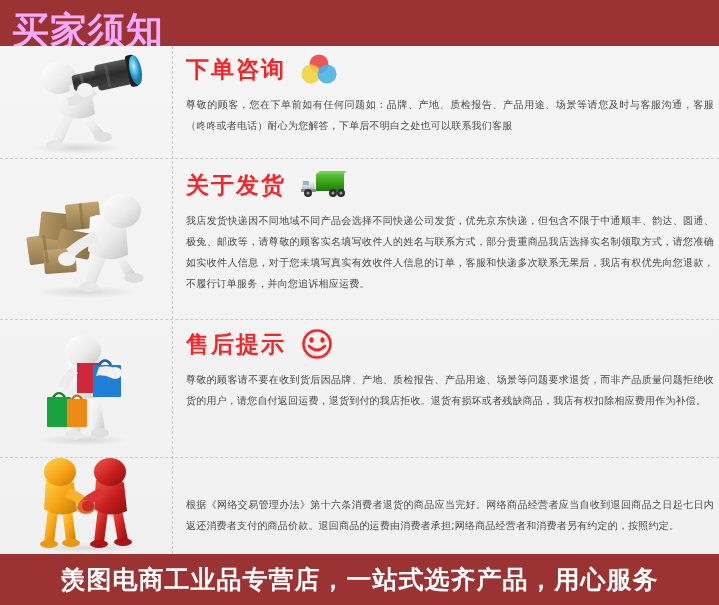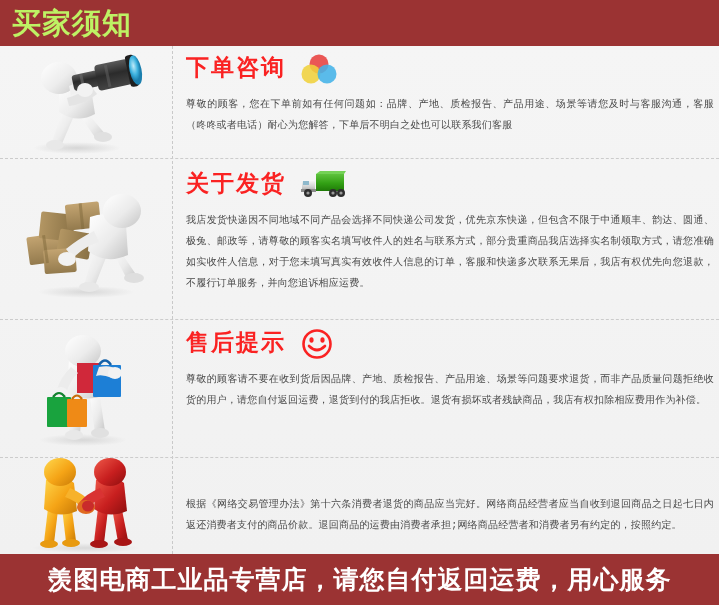--- a/index.html
+++ b/index.html
@@ -25,24 +25,24 @@
     position: absolute;
     left: 0; top: 0;
     width: 719px;
     height: 46px;
     background: #9b3333;
     box-sizing: border-box;
   }
   .header-title {
     position: absolute;
     left: 12px;
-    top: 4px;
-    font-size: 29px;
+    top: 12px;
+    font-size: 37px;
     font-weight: bold;
-    color: #bef264;
+    color: #f0abfc;
     letter-spacing: 1px;
     line-height: 38px;
     white-space: nowrap;
   }
 
   
   .body-panel {
     position: absolute;
     left: 0;
     top: 46px;
@@ -59,21 +59,20 @@
     width: 0px;
     height: 508px;
     border-left: 1px dashed #c9c9c9;
   }
 
   .section {
     position: absolute;
     left: 0;
     width: 719px;
     box-sizing: border-box;
-    font-family: Liberation Mono, monospace;
   }
   .section + .section { }
   .h-divider {
     position: absolute;
     left: 0;
     width: 719px;
     height: 0;
     border-top: 1px dashed #cccccc;
   }
 
@@ -417,16 +416,16 @@
         </svg>
       </div>
       <div class="content" style="top:22px;margin-top:15px;">
         <div class="sec-body" style="margin-top:0;">根据《网络交易管理办法》第十六条消费者退货的商品应当完好。网络商品经营者应当自收到退回商品之日起七日内返还消费者支付的商品价款。退回商品的运费由消费者承担;网络商品经营者和消费者另有约定的，按照约定。</div>
       </div>
     </div>
 
   </div>
 
   <div class="footer-bar">
-    <div class="footer-text">羡图电商工业品专营店，请您自付返回运费，用心服务</div>
+    <div class="footer-text">羡图电商工业品专营店，一站式选齐产品，用心服务</div>
   </div>
 
 </div>
 
 </body></html>

